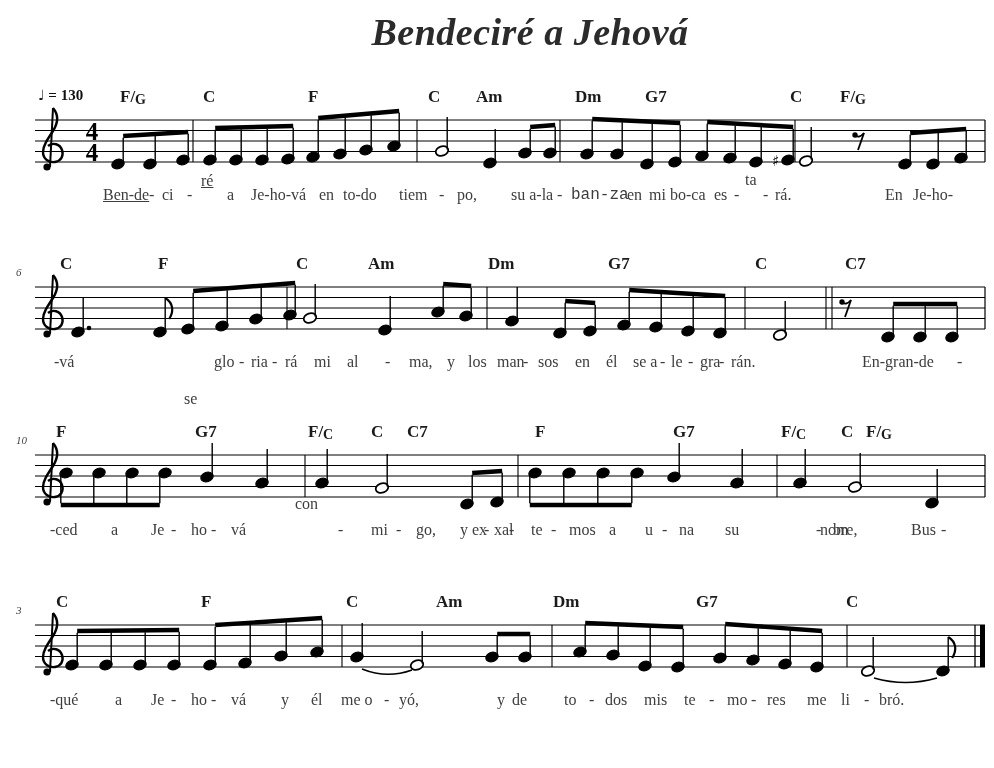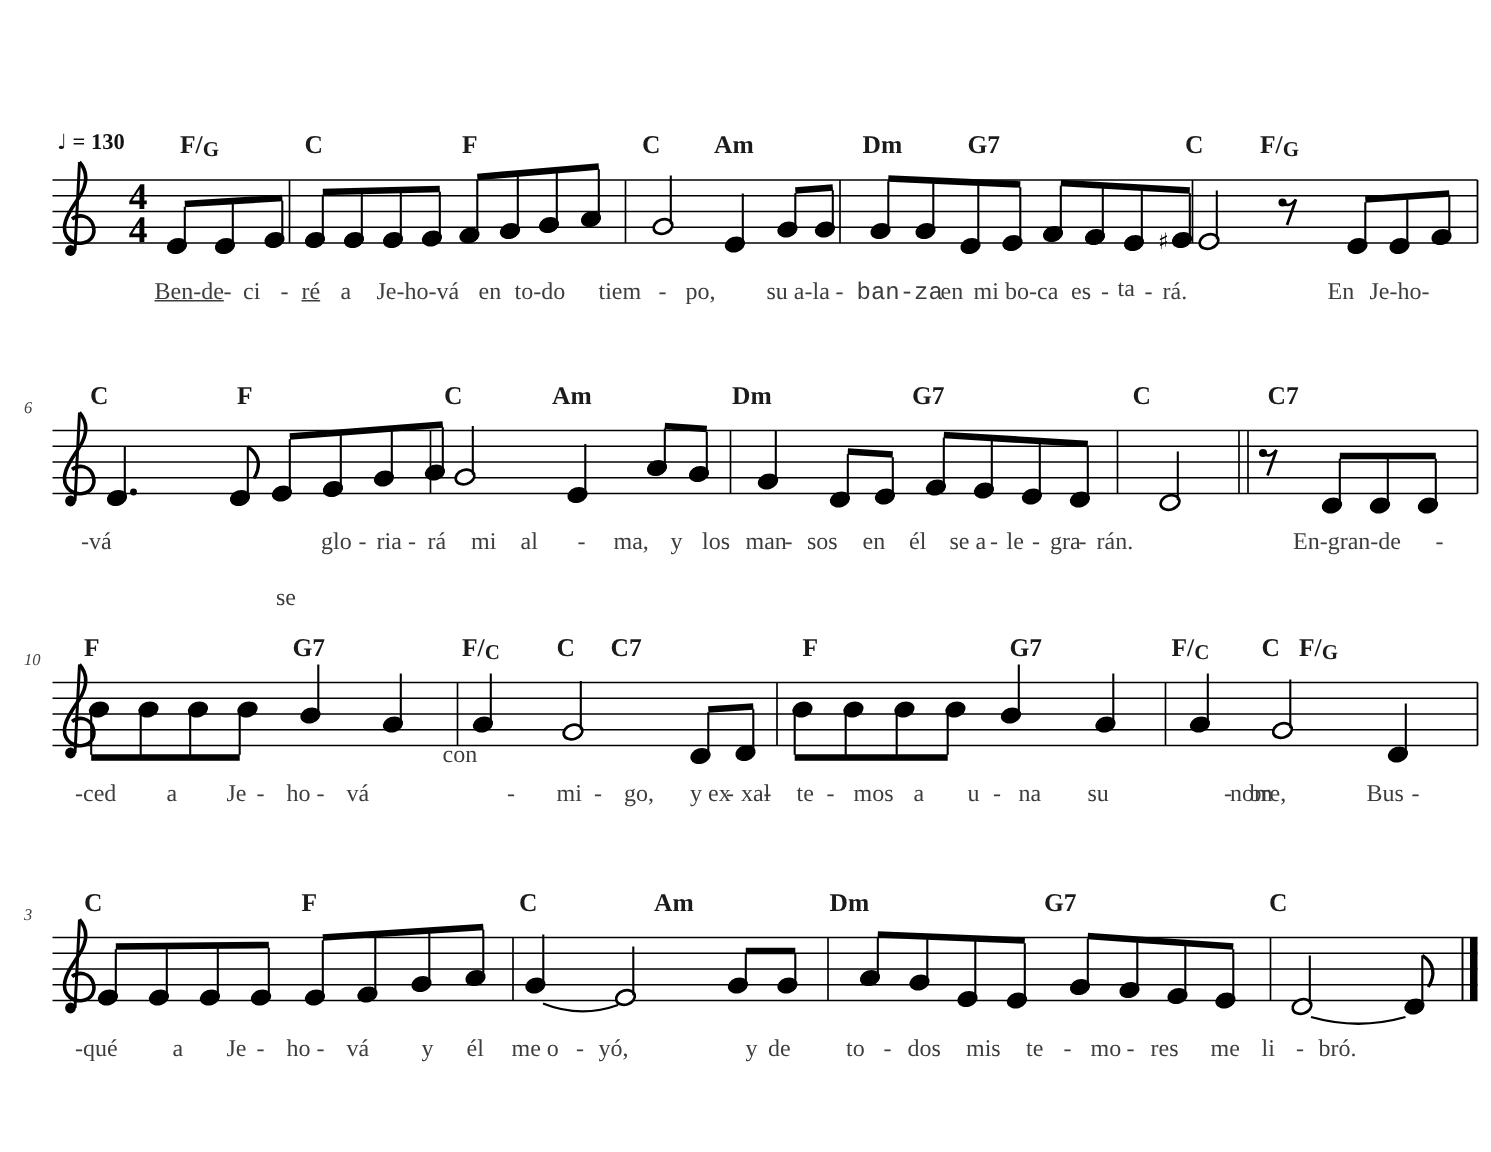--- a/index.html
+++ b/index.html
@@ -12,20 +12,21 @@
   .chord{position:absolute;font-size:17px;font-weight:bold;color:#1b1b1b;white-space:nowrap;}
   .chord .sub{font-size:14px;position:relative;top:2px;}
   .lyric{position:absolute;font-size:16px;color:#3d3d3d;white-space:nowrap;}
   .mnum{position:absolute;font-size:11px;font-style:italic;color:#444;}
   #music-svg{position:absolute;left:0;top:0;}
 </style>
 </head>
 <body>
 
 <div class="page">
+  <h1 class="title">Bendeciré a Jehová</h1>
   <div class="tempo" style="left: 38px; top: 87px;">
     <span class="tnote">♩</span>
     <span>= 130</span>
   </div>
   <svg id="music-svg" width="994" height="768">
       <g>
         <g>
           <line x1="35" y1="120" x2="985" y2="120" stroke="#000000" stroke-width="1"></line>
           <line x1="35" y1="130.5" x2="985" y2="130.5" stroke="#000000" stroke-width="1"></line>
           <line x1="35" y1="141" x2="985" y2="141" stroke="#000000" stroke-width="1"></line>
@@ -357,37 +358,37 @@
       <span class="chord" style="left: 428px; top: 87px;">C</span>
       <span class="chord" style="left: 476px; top: 87px;">Am</span>
       <span class="chord" style="left: 575px; top: 87px;">Dm</span>
       <span class="chord" style="left: 645px; top: 87px;">G7</span>
       <span class="chord" style="left: 790px; top: 87px;">C</span>
       <span class="chord" style="left: 840px; top: 87px;">F/<span class="sub">G</span></span>
       <span class="lyric" style="left: 103px; top: 186px; text-decoration: underline;">Ben-de</span>
       <span class="lyric" style="left: 149px; top: 186px;">-</span>
       <span class="lyric" style="left: 162px; top: 186px;">ci</span>
       <span class="lyric" style="left: 187px; top: 186px;">-</span>
-      <span class="lyric" style="left: 201px; top: 186px; text-decoration: underline;">ré</span>
+      <span class="lyric" style="left: 201px; top: 172px; text-decoration: underline;">ré</span>
       <span class="lyric" style="left: 227px; top: 186px;">a</span>
       <span class="lyric" style="left: 251px; top: 186px;">Je-ho-vá</span>
       <span class="lyric" style="left: 319px; top: 186px;">en</span>
       <span class="lyric" style="left: 343px; top: 186px;">to-do</span>
       <span class="lyric" style="left: 399px; top: 186px;">tiem</span>
       <span class="lyric" style="left: 439px; top: 186px;">-</span>
       <span class="lyric" style="left: 457px; top: 186px;">po,</span>
       <span class="lyric" style="left: 511px; top: 186px;">su a-la</span>
       <span class="lyric" style="left: 557px; top: 186px;">-</span>
       <span class="lyric" style="left: 571px; top: 186px; font-family: Liberation Mono, monospace;">ban-za</span>
       <span class="lyric" style="left: 627px; top: 186px;">en</span>
       <span class="lyric" style="left: 649px; top: 186px;">mi</span>
       <span class="lyric" style="left: 670px; top: 186px;">bo-ca</span>
       <span class="lyric" style="left: 714px; top: 186px;">es</span>
       <span class="lyric" style="left: 734px; top: 186px;">-</span>
-      <span class="lyric" style="left: 745px; top: 184px;">ta</span>
+      <span class="lyric" style="left: 745px; top: 171px;">ta</span>
       <span class="lyric" style="left: 763px; top: 186px;">-</span>
       <span class="lyric" style="left: 775px; top: 186px;">rá.</span>
       <span class="lyric" style="left: 885px; top: 186px;">En</span>
       <span class="lyric" style="left: 913px; top: 186px;">Je-ho-</span>
       <span class="mnum" style="left: 16px; top: 266px;">6</span>
       <span class="chord" style="left: 60px; top: 254px;">C</span>
       <span class="chord" style="left: 158px; top: 254px;">F</span>
       <span class="chord" style="left: 296px; top: 254px;">C</span>
       <span class="chord" style="left: 368px; top: 254px;">Am</span>
       <span class="chord" style="left: 488px; top: 254px;">Dm</span>

